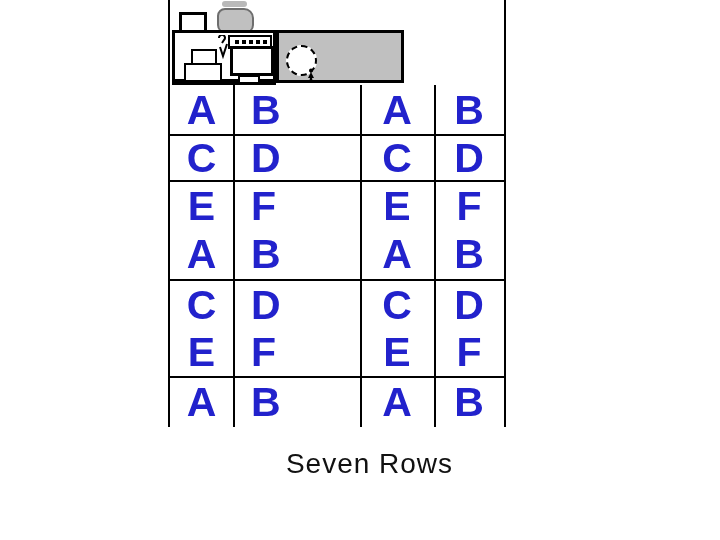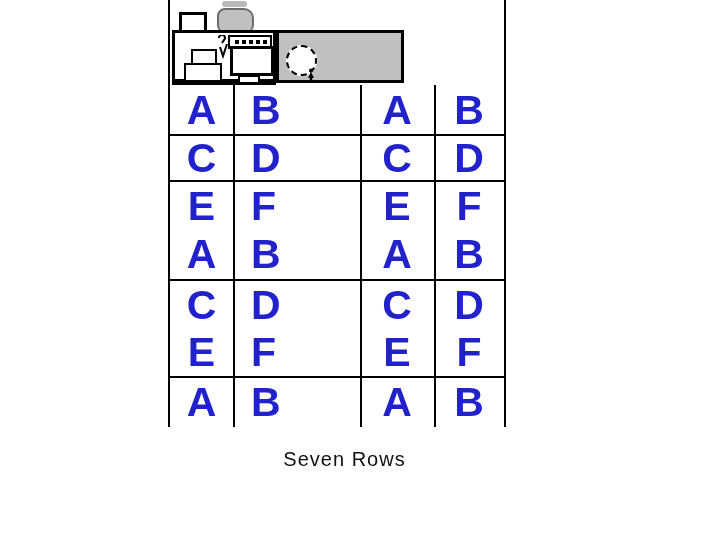--- a/index.html
+++ b/index.html
@@ -66,25 +66,25 @@
     overflow: hidden;
   }
   .cell.left-align {
     justify-content: flex-start;
     padding-left: 18px;
   }
 
   
   .caption {
     position: absolute;
-    left: 192px;
+    left: 217px;
     top: 448px;
     width: 305px;
     text-align: center;
-    font-size: 20px;
+    font-size: 28px;
     color: #111111;
     letter-spacing: 1px;
   }
 
   
   .clipart { position: absolute; left: 0; top: 0; width: 720px; height: 100px; }
   .sq-blank {
     position: absolute; left: 179px; top: 12px;
     width: 22px; height: 17px;
     background: #fff; border: 3px solid #000;

